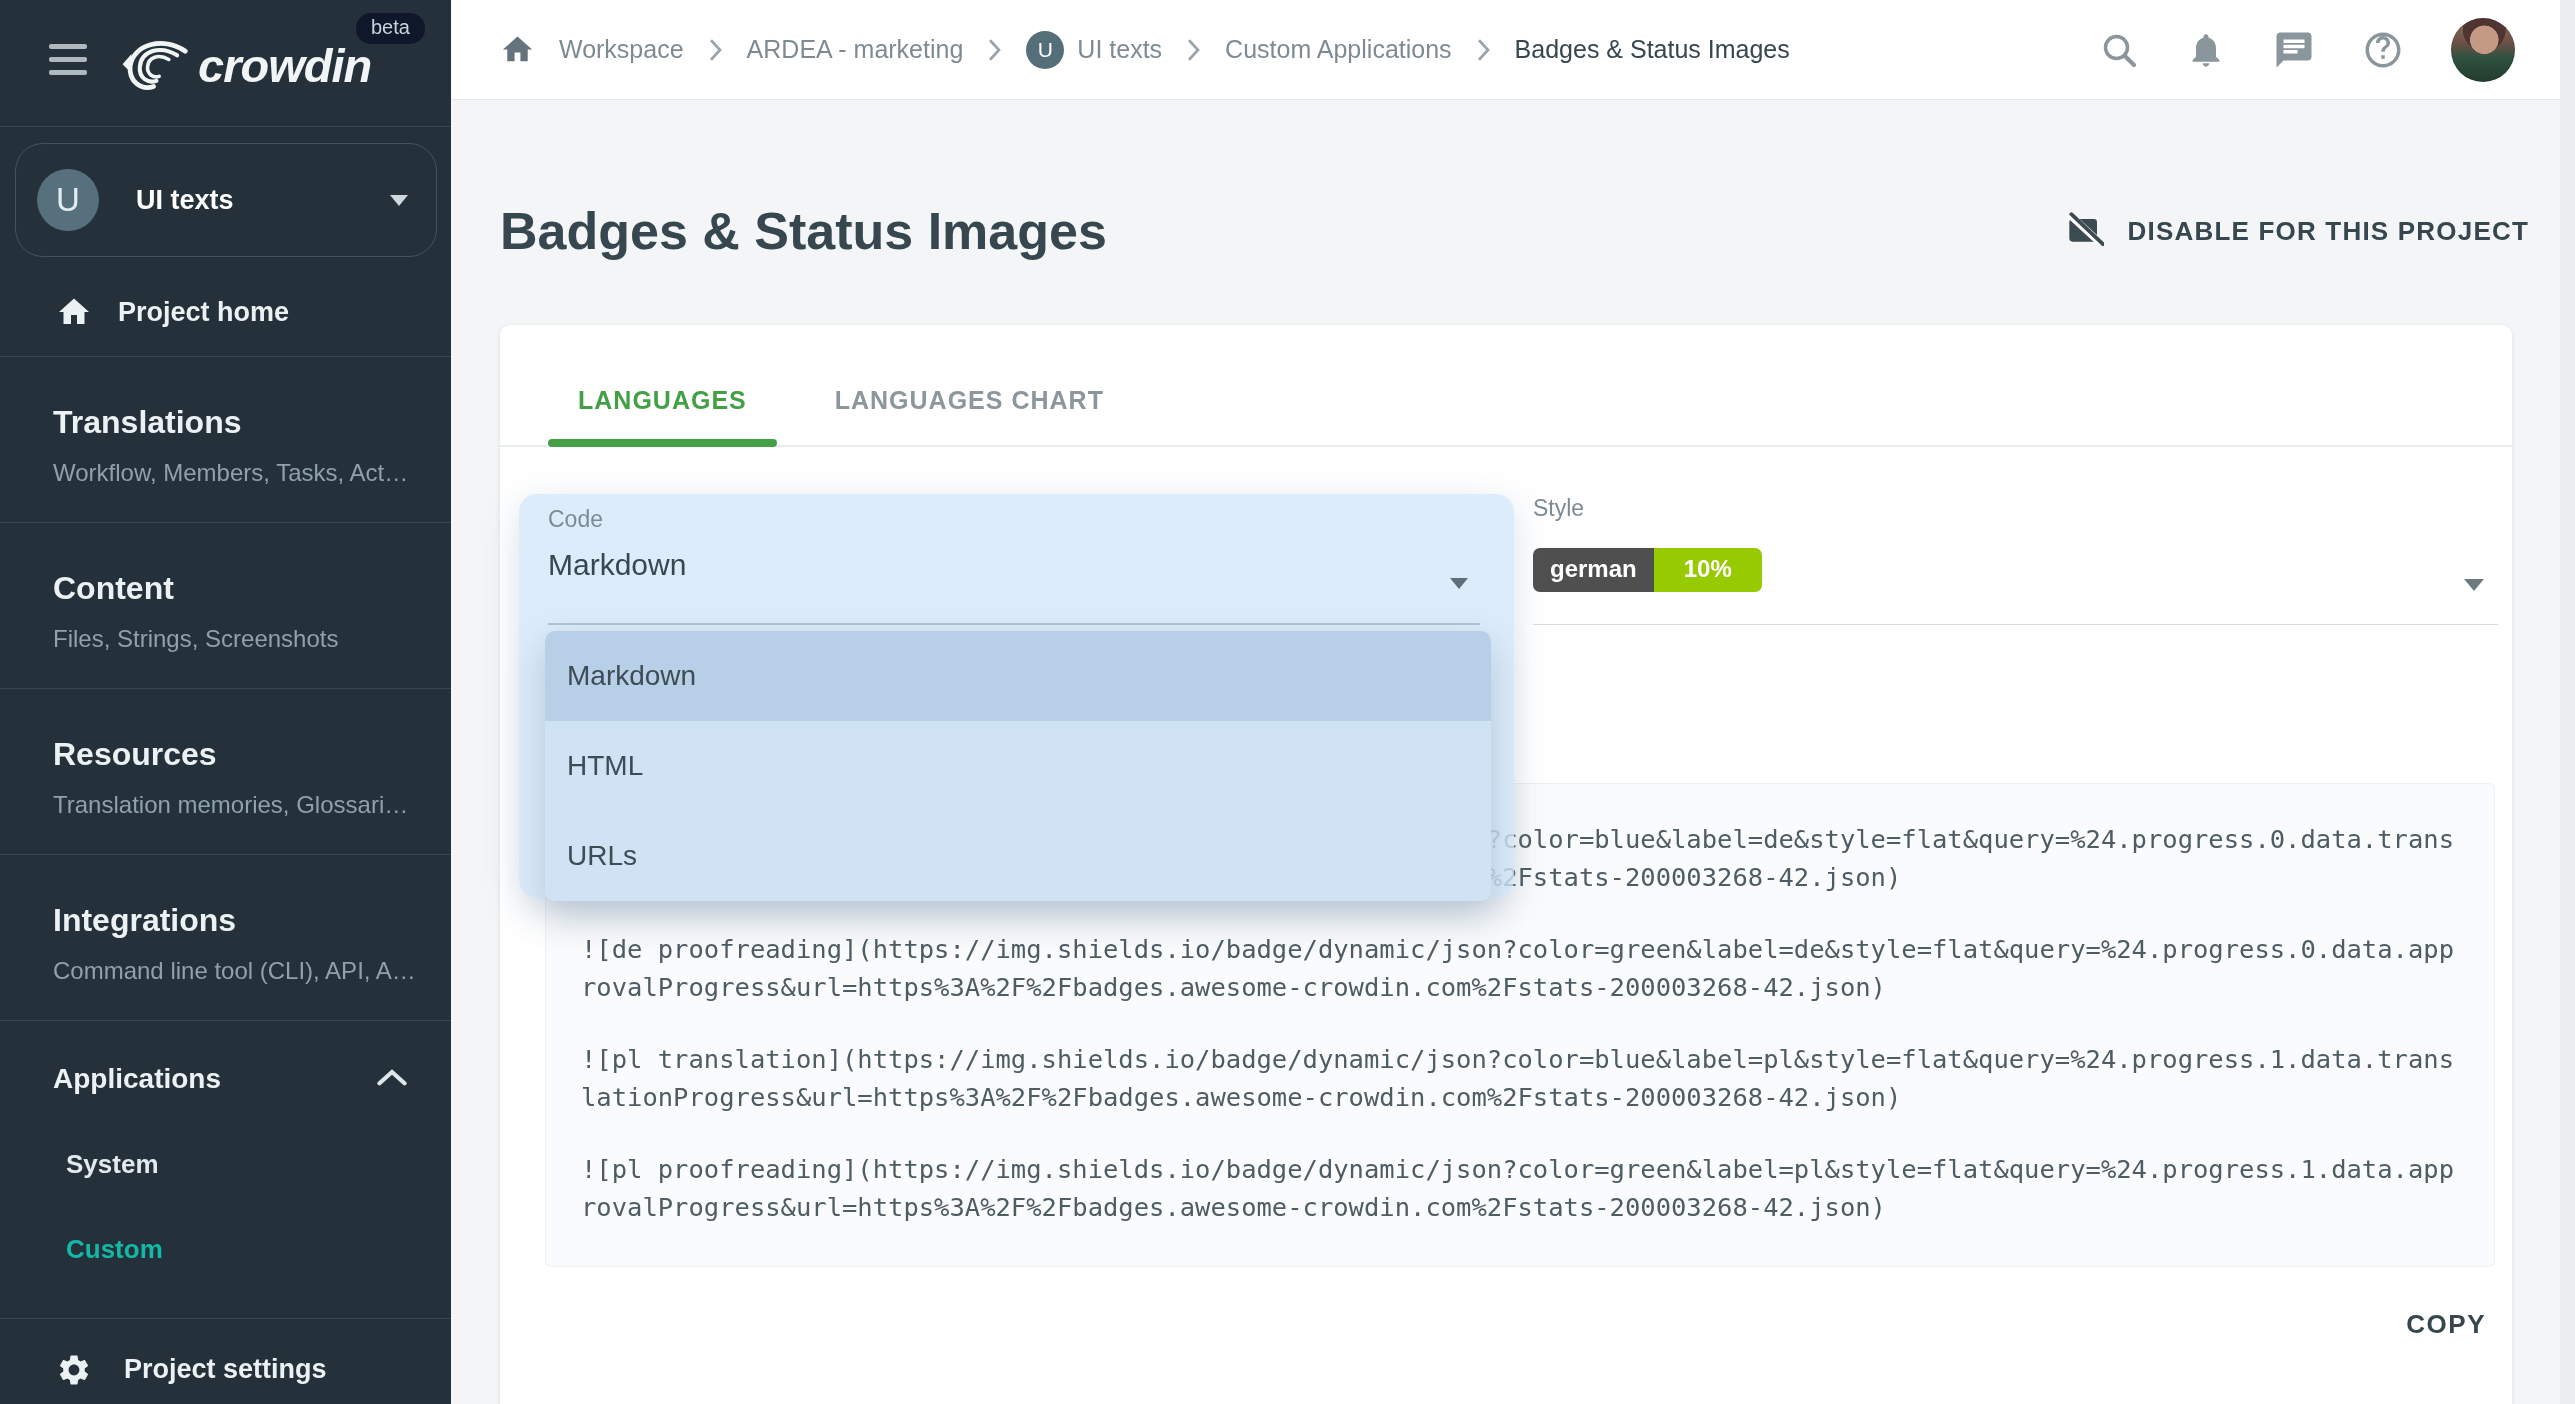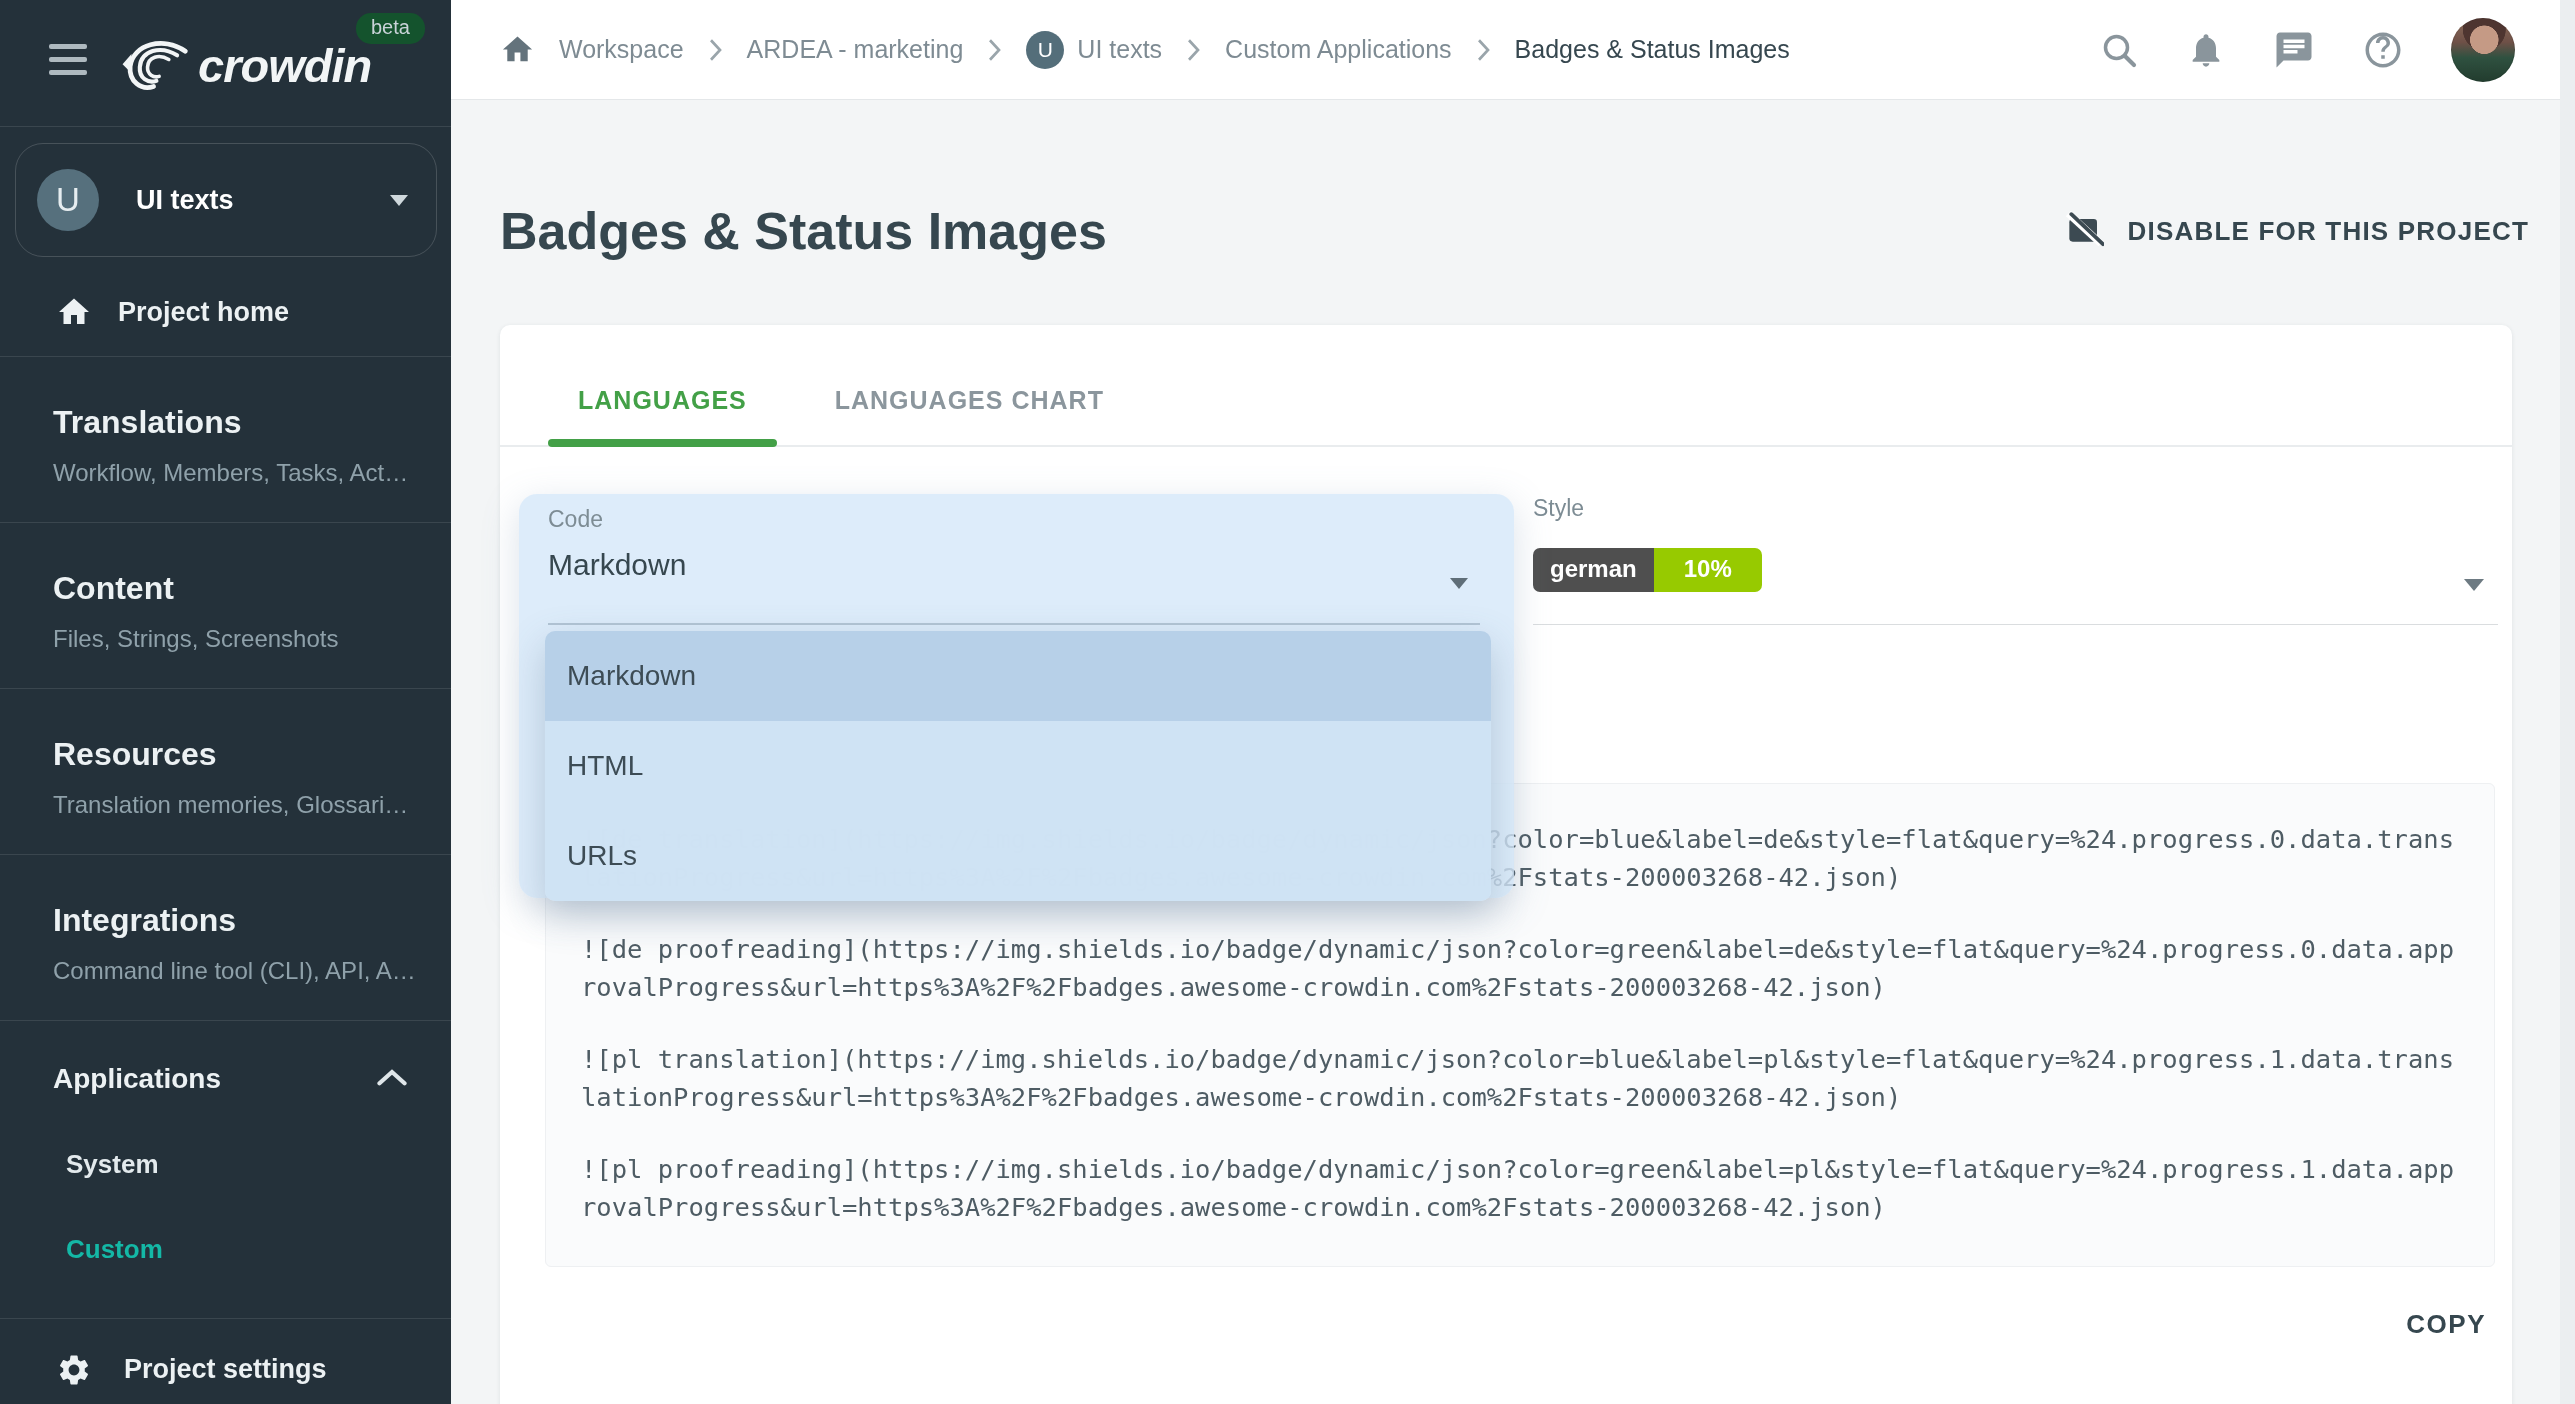--- a/index.html
+++ b/index.html
@@ -29,21 +29,21 @@
   .sb-app-item{margin-top:54px;margin-left:13px;font-size:26px;font-weight:700;color:#e3eaed;cursor:pointer;}
   .sb-app-item.active{color:#14b8a6;}
   .sb-settings{position:absolute;left:0;right:0;top:1318px;height:102px;border-top:1px solid rgba(255,255,255,0.10);display:flex;align-items:center;padding-left:56px;cursor:pointer;}
   .sb-settings span{margin-left:32px;font-size:27px;font-weight:700;color:#ecf1f3;}
   
   .topbar{position:absolute;left:451px;top:0;right:0;height:100px;background:#fff;border-bottom:1.5px solid #e4e7e9;display:flex;align-items:center;z-index:15;}
   .hamburger{position:absolute;left:49px;top:44px;width:38px;cursor:pointer;}
   .hamburger i{display:block;height:5px;background:#aeb9bf;border-radius:2px;margin-bottom:8px;}
   .crowdin-logo{position:absolute;left:120px;top:36px;display:flex;align-items:center;}
   .crowdin-text{font-size:47px;font-weight:700;font-style:italic;color:#f2f5f6;letter-spacing:-1px;margin-left:8px;}
-  .beta-chip{position:absolute;left:356px;top:13px;background:#14532d;color:#c9d3d8;font-size:20px;padding:3px 15px 5px;border-radius:15px;}
+  .beta-chip{position:absolute;left:356px;top:13px;background:#0f172a;color:#c9d3d8;font-size:20px;padding:3px 15px 5px;border-radius:15px;}
   .breadcrumb{display:flex;align-items:center;margin-left:49px;gap:24px;}
   .bc-item{font-size:25px;color:#7e8b93;cursor:pointer;display:flex;align-items:center;gap:13px;}
   .bc-item.current{color:#36474f;font-weight:500;cursor:default;}
   .bc-avatar{width:38px;height:38px;border-radius:50%;background:#546e7a;color:#fff;font-size:21px;display:flex;align-items:center;justify-content:center;}
   .top-actions{margin-left:auto;display:flex;align-items:center;gap:47px;margin-right:60px;}
   .top-actions .tb-icon{color:#8a959c;cursor:pointer;display:flex;}
   .user-avatar{width:64px;height:64px;border-radius:50%;cursor:pointer;
     background:
       radial-gradient(circle at 52% 34%, #c59a85 0 26%, rgba(0,0,0,0) 27%),
       radial-gradient(circle at 52% 18%, #4e3530 0 34%, rgba(0,0,0,0) 35%),

